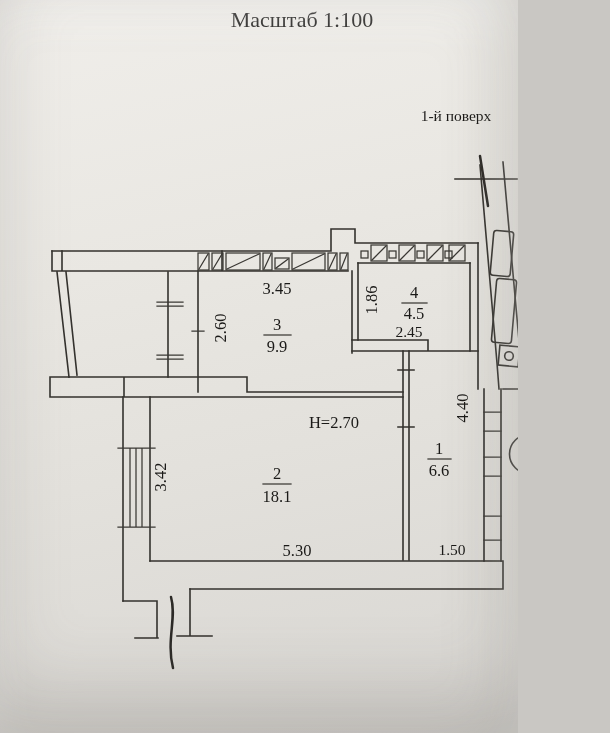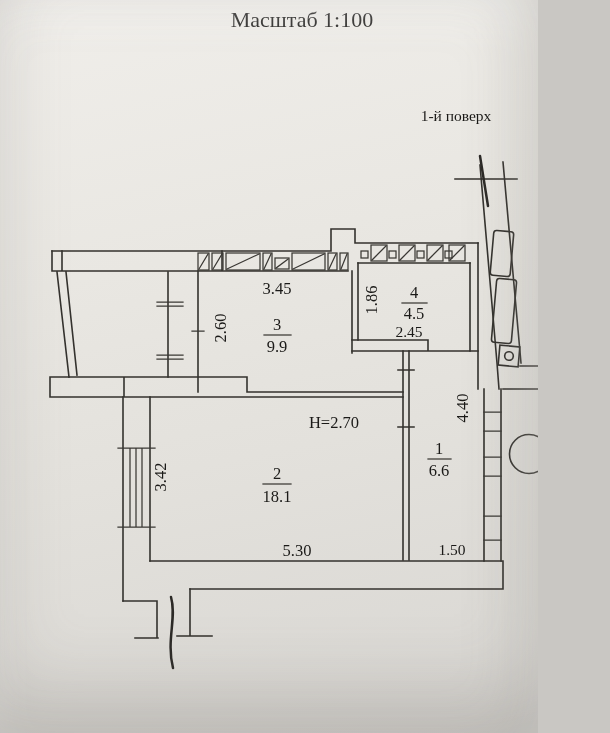--- a/index.html
+++ b/index.html
@@ -1,20 +1,19 @@
 <!DOCTYPE html>
 <html><head>
 <meta charset="utf-8">
 <style>
   html,body{margin:0;padding:0;background:#c9c7c3;}
   #stage{
     position:relative;width:518px;height:733px;overflow:hidden;
     background:linear-gradient(168deg,#f0eeea 0%,#e9e7e2 35%,#e3e1dc 60%,#d8d6d2 100%);
     font-family:"Liberation Serif","DejaVu Serif",serif;
-    padding-left:20px;
   }
   #vignette{
     position:absolute;inset:0;pointer-events:none;
     box-shadow:inset 0 -45px 70px rgba(110,105,98,.22),
                inset -25px 0 60px rgba(120,115,108,.10),
                inset 0 25px 40px rgba(255,255,255,.30);
   }
   svg{position:absolute;left:0;top:0;}
   .w{fill:none;stroke:#34322e;stroke-width:1.6;stroke-linecap:square;stroke-linejoin:miter;}
   .wthin{fill:none;stroke:#3a3834;stroke-width:1.25;stroke-linecap:square;}

